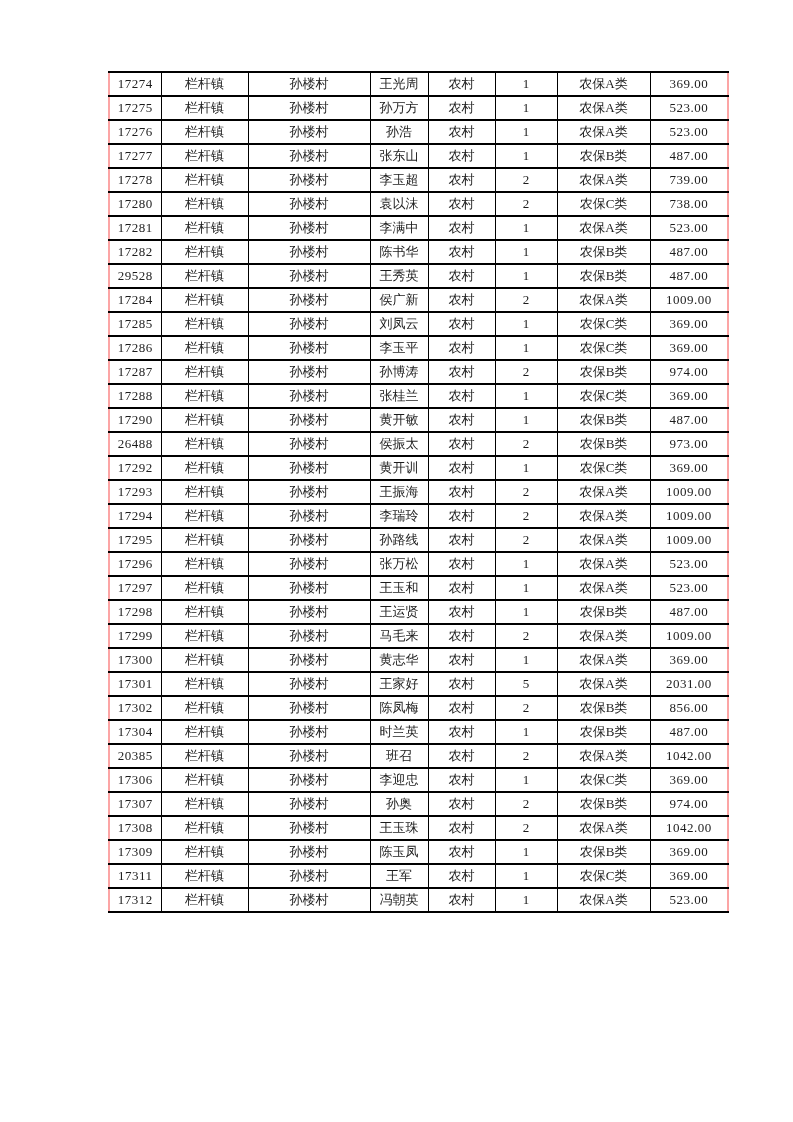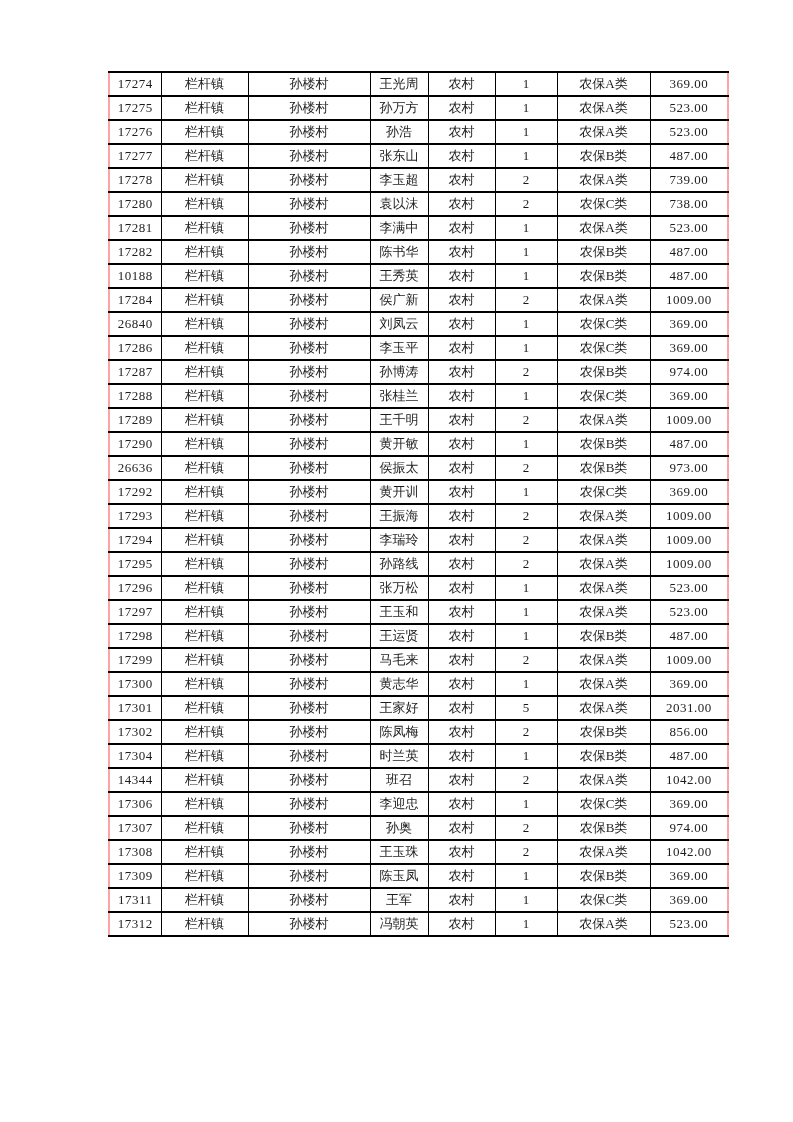--- a/index.html
+++ b/index.html
@@ -132,41 +132,41 @@
           <td class="c0">17282</td>
           <td class="c1">栏杆镇</td>
           <td class="c2">孙楼村</td>
           <td class="c3">陈书华</td>
           <td class="c4">农村</td>
           <td class="c5">1</td>
           <td class="c6">农保B类</td>
           <td class="c7">487.00</td>
         </tr>
         <tr>
-          <td class="c0">10188</td>
+          <td class="c0">29528</td>
           <td class="c1">栏杆镇</td>
           <td class="c2">孙楼村</td>
           <td class="c3">王秀英</td>
           <td class="c4">农村</td>
           <td class="c5">1</td>
           <td class="c6">农保B类</td>
           <td class="c7">487.00</td>
         </tr>
         <tr>
           <td class="c0">17284</td>
           <td class="c1">栏杆镇</td>
           <td class="c2">孙楼村</td>
           <td class="c3">侯广新</td>
           <td class="c4">农村</td>
           <td class="c5">2</td>
           <td class="c6">农保A类</td>
           <td class="c7">1009.00</td>
         </tr>
         <tr>
-          <td class="c0">26840</td>
+          <td class="c0">17285</td>
           <td class="c1">栏杆镇</td>
           <td class="c2">孙楼村</td>
           <td class="c3">刘凤云</td>
           <td class="c4">农村</td>
           <td class="c5">1</td>
           <td class="c6">农保C类</td>
           <td class="c7">369.00</td>
         </tr>
         <tr>
           <td class="c0">17286</td>
@@ -192,130 +192,120 @@
           <td class="c0">17288</td>
           <td class="c1">栏杆镇</td>
           <td class="c2">孙楼村</td>
           <td class="c3">张桂兰</td>
           <td class="c4">农村</td>
           <td class="c5">1</td>
           <td class="c6">农保C类</td>
           <td class="c7">369.00</td>
         </tr>
         <tr>
-          <td class="c0">17289</td>
-          <td class="c1">栏杆镇</td>
-          <td class="c2">孙楼村</td>
-          <td class="c3">王千明</td>
+          <td class="c0">17290</td>
+          <td class="c1">栏杆镇</td>
+          <td class="c2">孙楼村</td>
+          <td class="c3">黄开敏</td>
+          <td class="c4">农村</td>
+          <td class="c5">1</td>
+          <td class="c6">农保B类</td>
+          <td class="c7">487.00</td>
+        </tr>
+        <tr>
+          <td class="c0">26488</td>
+          <td class="c1">栏杆镇</td>
+          <td class="c2">孙楼村</td>
+          <td class="c3">侯振太</td>
+          <td class="c4">农村</td>
+          <td class="c5">2</td>
+          <td class="c6">农保B类</td>
+          <td class="c7">973.00</td>
+        </tr>
+        <tr>
+          <td class="c0">17292</td>
+          <td class="c1">栏杆镇</td>
+          <td class="c2">孙楼村</td>
+          <td class="c3">黄开训</td>
+          <td class="c4">农村</td>
+          <td class="c5">1</td>
+          <td class="c6">农保C类</td>
+          <td class="c7">369.00</td>
+        </tr>
+        <tr>
+          <td class="c0">17293</td>
+          <td class="c1">栏杆镇</td>
+          <td class="c2">孙楼村</td>
+          <td class="c3">王振海</td>
           <td class="c4">农村</td>
           <td class="c5">2</td>
           <td class="c6">农保A类</td>
           <td class="c7">1009.00</td>
         </tr>
         <tr>
-          <td class="c0">17290</td>
-          <td class="c1">栏杆镇</td>
-          <td class="c2">孙楼村</td>
-          <td class="c3">黄开敏</td>
-          <td class="c4">农村</td>
-          <td class="c5">1</td>
-          <td class="c6">农保B类</td>
-          <td class="c7">487.00</td>
-        </tr>
-        <tr>
-          <td class="c0">26636</td>
-          <td class="c1">栏杆镇</td>
-          <td class="c2">孙楼村</td>
-          <td class="c3">侯振太</td>
-          <td class="c4">农村</td>
-          <td class="c5">2</td>
-          <td class="c6">农保B类</td>
-          <td class="c7">973.00</td>
-        </tr>
-        <tr>
-          <td class="c0">17292</td>
-          <td class="c1">栏杆镇</td>
-          <td class="c2">孙楼村</td>
-          <td class="c3">黄开训</td>
-          <td class="c4">农村</td>
-          <td class="c5">1</td>
-          <td class="c6">农保C类</td>
-          <td class="c7">369.00</td>
-        </tr>
-        <tr>
-          <td class="c0">17293</td>
-          <td class="c1">栏杆镇</td>
-          <td class="c2">孙楼村</td>
-          <td class="c3">王振海</td>
+          <td class="c0">17294</td>
+          <td class="c1">栏杆镇</td>
+          <td class="c2">孙楼村</td>
+          <td class="c3">李瑞玲</td>
           <td class="c4">农村</td>
           <td class="c5">2</td>
           <td class="c6">农保A类</td>
           <td class="c7">1009.00</td>
         </tr>
         <tr>
-          <td class="c0">17294</td>
-          <td class="c1">栏杆镇</td>
-          <td class="c2">孙楼村</td>
-          <td class="c3">李瑞玲</td>
+          <td class="c0">17295</td>
+          <td class="c1">栏杆镇</td>
+          <td class="c2">孙楼村</td>
+          <td class="c3">孙路线</td>
           <td class="c4">农村</td>
           <td class="c5">2</td>
           <td class="c6">农保A类</td>
           <td class="c7">1009.00</td>
         </tr>
         <tr>
-          <td class="c0">17295</td>
-          <td class="c1">栏杆镇</td>
-          <td class="c2">孙楼村</td>
-          <td class="c3">孙路线</td>
+          <td class="c0">17296</td>
+          <td class="c1">栏杆镇</td>
+          <td class="c2">孙楼村</td>
+          <td class="c3">张万松</td>
+          <td class="c4">农村</td>
+          <td class="c5">1</td>
+          <td class="c6">农保A类</td>
+          <td class="c7">523.00</td>
+        </tr>
+        <tr>
+          <td class="c0">17297</td>
+          <td class="c1">栏杆镇</td>
+          <td class="c2">孙楼村</td>
+          <td class="c3">王玉和</td>
+          <td class="c4">农村</td>
+          <td class="c5">1</td>
+          <td class="c6">农保A类</td>
+          <td class="c7">523.00</td>
+        </tr>
+        <tr>
+          <td class="c0">17298</td>
+          <td class="c1">栏杆镇</td>
+          <td class="c2">孙楼村</td>
+          <td class="c3">王运贤</td>
+          <td class="c4">农村</td>
+          <td class="c5">1</td>
+          <td class="c6">农保B类</td>
+          <td class="c7">487.00</td>
+        </tr>
+        <tr>
+          <td class="c0">17299</td>
+          <td class="c1">栏杆镇</td>
+          <td class="c2">孙楼村</td>
+          <td class="c3">马毛来</td>
           <td class="c4">农村</td>
           <td class="c5">2</td>
           <td class="c6">农保A类</td>
           <td class="c7">1009.00</td>
         </tr>
         <tr>
-          <td class="c0">17296</td>
-          <td class="c1">栏杆镇</td>
-          <td class="c2">孙楼村</td>
-          <td class="c3">张万松</td>
-          <td class="c4">农村</td>
-          <td class="c5">1</td>
-          <td class="c6">农保A类</td>
-          <td class="c7">523.00</td>
-        </tr>
-        <tr>
-          <td class="c0">17297</td>
-          <td class="c1">栏杆镇</td>
-          <td class="c2">孙楼村</td>
-          <td class="c3">王玉和</td>
-          <td class="c4">农村</td>
-          <td class="c5">1</td>
-          <td class="c6">农保A类</td>
-          <td class="c7">523.00</td>
-        </tr>
-        <tr>
-          <td class="c0">17298</td>
-          <td class="c1">栏杆镇</td>
-          <td class="c2">孙楼村</td>
-          <td class="c3">王运贤</td>
-          <td class="c4">农村</td>
-          <td class="c5">1</td>
-          <td class="c6">农保B类</td>
-          <td class="c7">487.00</td>
-        </tr>
-        <tr>
-          <td class="c0">17299</td>
-          <td class="c1">栏杆镇</td>
-          <td class="c2">孙楼村</td>
-          <td class="c3">马毛来</td>
-          <td class="c4">农村</td>
-          <td class="c5">2</td>
-          <td class="c6">农保A类</td>
-          <td class="c7">1009.00</td>
-        </tr>
-        <tr>
           <td class="c0">17300</td>
           <td class="c1">栏杆镇</td>
           <td class="c2">孙楼村</td>
           <td class="c3">黄志华</td>
           <td class="c4">农村</td>
           <td class="c5">1</td>
           <td class="c6">农保A类</td>
           <td class="c7">369.00</td>
         </tr>
         <tr>
@@ -342,21 +332,21 @@
           <td class="c0">17304</td>
           <td class="c1">栏杆镇</td>
           <td class="c2">孙楼村</td>
           <td class="c3">时兰英</td>
           <td class="c4">农村</td>
           <td class="c5">1</td>
           <td class="c6">农保B类</td>
           <td class="c7">487.00</td>
         </tr>
         <tr>
-          <td class="c0">14344</td>
+          <td class="c0">20385</td>
           <td class="c1">栏杆镇</td>
           <td class="c2">孙楼村</td>
           <td class="c3">班召</td>
           <td class="c4">农村</td>
           <td class="c5">2</td>
           <td class="c6">农保A类</td>
           <td class="c7">1042.00</td>
         </tr>
         <tr>
           <td class="c0">17306</td>

